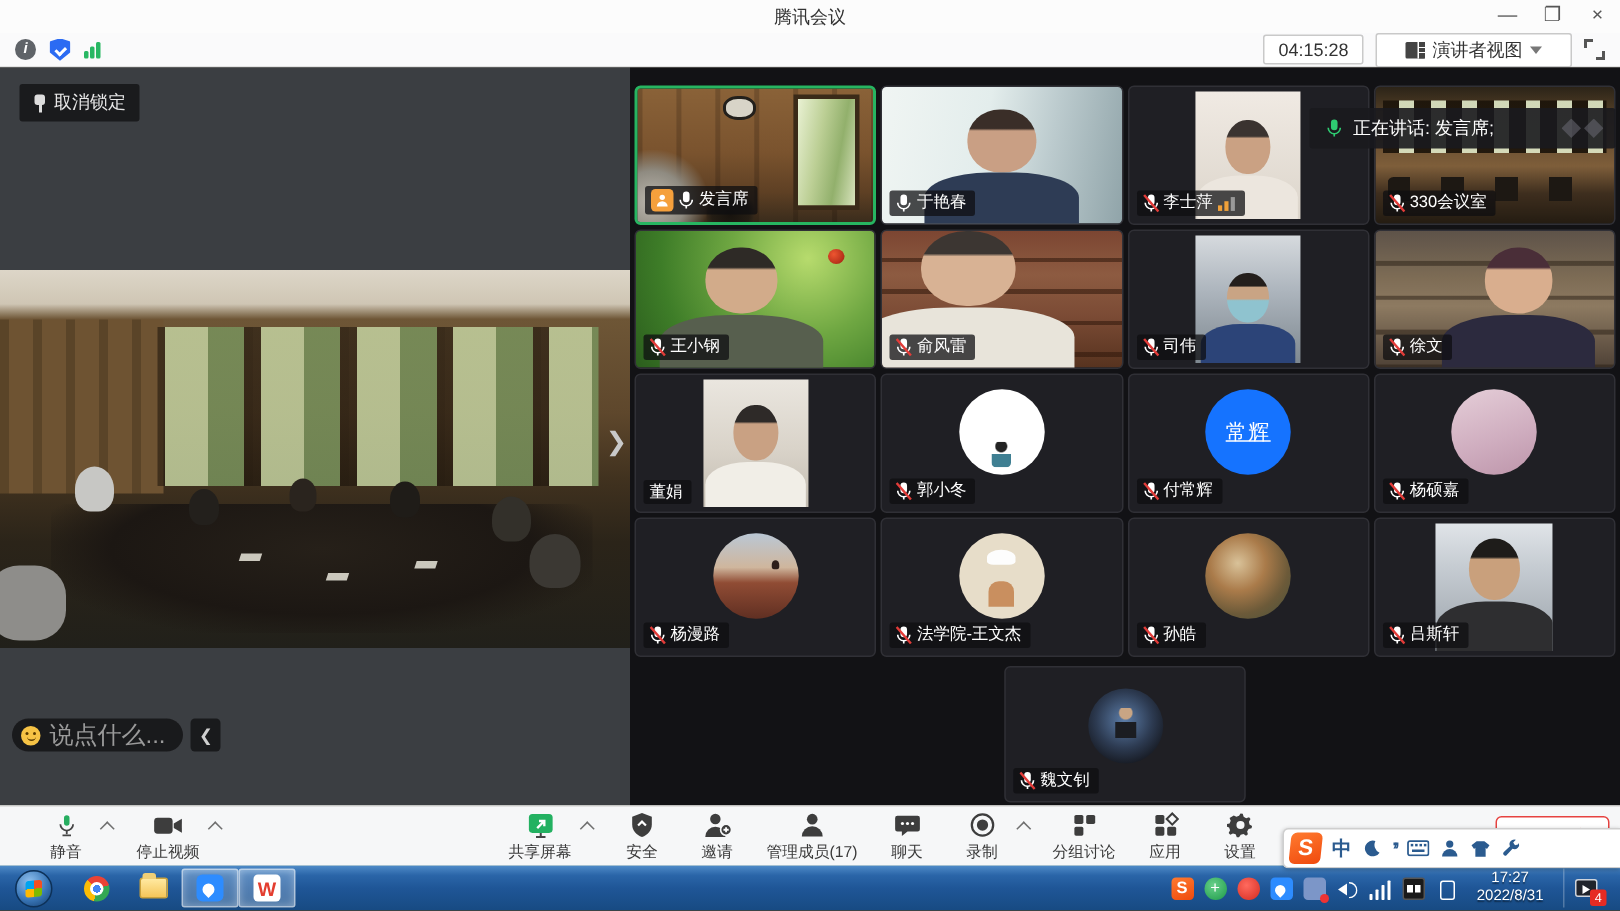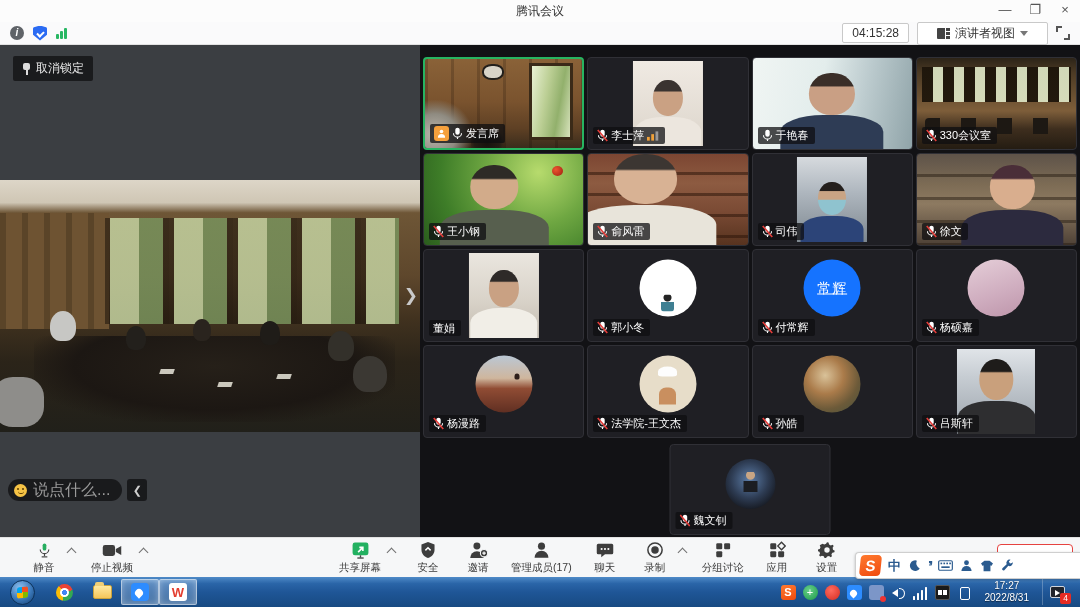--- a/index.html
+++ b/index.html
@@ -353,20 +353,34 @@
                 <svg width="11" height="13" viewBox="0 0 12 14">
     <rect x="3.6" y="0.6" width="4.8" height="7.8" rx="2.4" fill="#fff"></rect>
     <path d="M1.6 6.6a4.4 4.4 0 0 0 8.8 0" fill="none" stroke="#fff" stroke-width="1.2"></path>
     <line x1="6" y1="11" x2="6" y2="13" stroke="#fff" stroke-width="1.2"></line>
 
   </svg>
               </span>
               <span>发言席</span>
             </div>
           </div>
+          <div class="tile sc-person-window">
+            <div class="sil"></div>
+            <div class="nlabel">
+              <span>
+                <svg width="11" height="13" viewBox="0 0 12 14">
+    <rect x="3.6" y="0.6" width="4.8" height="7.8" rx="2.4" fill="#fff"></rect>
+    <path d="M1.6 6.6a4.4 4.4 0 0 0 8.8 0" fill="none" stroke="#fff" stroke-width="1.2"></path>
+    <line x1="6" y1="11" x2="6" y2="13" stroke="#fff" stroke-width="1.2"></line>
+
+  </svg>
+              </span>
+              <span>于艳春</span>
+            </div>
+          </div>
           <div class="tile sc-strip-portrait">
             <div class="strip">
               <div class="sil"></div>
             </div>
             <div class="nlabel">
               <span>
                 <svg width="11" height="13" viewBox="0 0 12 14">
     <rect x="3.6" y="0.6" width="4.8" height="7.8" rx="2.4" fill="#fff"></rect>
     <path d="M1.6 6.6a4.4 4.4 0 0 0 8.8 0" fill="none" stroke="#fff" stroke-width="1.2"></path>
     <line x1="6" y1="11" x2="6" y2="13" stroke="#fff" stroke-width="1.2"></line>
@@ -376,34 +390,20 @@
               <span>李士萍</span>
               <span>
                 <svg width="12" height="10" viewBox="0 0 13 10">
     <rect x="0" y="6" width="3" height="4" fill="#f0a13a"></rect>
     <rect x="4.6" y="3" width="3" height="7" fill="#f0a13a"></rect>
     <rect x="9.2" y="0" width="3" height="10" fill="#fff" opacity="0.45"></rect>
   </svg>
               </span>
             </div>
           </div>
-          <div class="tile sc-person-window">
-            <div class="sil"></div>
-            <div class="nlabel">
-              <span>
-                <svg width="11" height="13" viewBox="0 0 12 14">
-    <rect x="3.6" y="0.6" width="4.8" height="7.8" rx="2.4" fill="#fff"></rect>
-    <path d="M1.6 6.6a4.4 4.4 0 0 0 8.8 0" fill="none" stroke="#fff" stroke-width="1.2"></path>
-    <line x1="6" y1="11" x2="6" y2="13" stroke="#fff" stroke-width="1.2"></line>
-
-  </svg>
-              </span>
-              <span>于艳春</span>
-            </div>
-          </div>
           <div class="tile sc-room2">
             <div class="roomart"></div>
             <div class="nlabel">
               <span>
                 <svg width="11" height="13" viewBox="0 0 12 14">
     <rect x="3.6" y="0.6" width="4.8" height="7.8" rx="2.4" fill="#fff"></rect>
     <path d="M1.6 6.6a4.4 4.4 0 0 0 8.8 0" fill="none" stroke="#fff" stroke-width="1.2"></path>
     <line x1="6" y1="11" x2="6" y2="13" stroke="#fff" stroke-width="1.2"></line>
     <line x1="0.8" y1="1" x2="11.2" y2="13" stroke="#e23c39" stroke-width="1.8"></line>
   </svg>
@@ -571,20 +571,35 @@
     <rect x="3.6" y="0.6" width="4.8" height="7.8" rx="2.4" fill="#fff"></rect>
     <path d="M1.6 6.6a4.4 4.4 0 0 0 8.8 0" fill="none" stroke="#fff" stroke-width="1.2"></path>
     <line x1="6" y1="11" x2="6" y2="13" stroke="#fff" stroke-width="1.2"></line>
     <line x1="0.8" y1="1" x2="11.2" y2="13" stroke="#e23c39" stroke-width="1.8"></line>
   </svg>
               </span>
               <span>吕斯轩</span>
             </div>
           </div>
         </div>
+      <div class="banner">
+        <span id="banner-mic">
+            <svg width="11" height="13" viewBox="0 0 12 14">
+    <rect x="3.6" y="0.6" width="4.8" height="7.8" rx="2.4" fill="#2ecb71"></rect>
+    <path d="M1.6 6.6a4.4 4.4 0 0 0 8.8 0" fill="none" stroke="#2ecb71" stroke-width="1.2"></path>
+    <line x1="6" y1="11" x2="6" y2="13" stroke="#2ecb71" stroke-width="1.2"></line>
+
+  </svg>
+          </span>
+        <span>正在讲话: 发言席;</span>
+        <span class="wm">
+            <i></i>
+            <i></i>
+          </span>
+      </div>
     <div class="tile sc-avatar-suit solo">
           <div class="avatar av-suit"></div>
           <div class="nlabel">
             <span>
               <svg width="11" height="13" viewBox="0 0 12 14">
     <rect x="3.6" y="0.6" width="4.8" height="7.8" rx="2.4" fill="#fff"></rect>
     <path d="M1.6 6.6a4.4 4.4 0 0 0 8.8 0" fill="none" stroke="#fff" stroke-width="1.2"></path>
     <line x1="6" y1="11" x2="6" y2="13" stroke="#fff" stroke-width="1.2"></line>
     <line x1="0.8" y1="1" x2="11.2" y2="13" stroke="#e23c39" stroke-width="1.8"></line>
   </svg>

